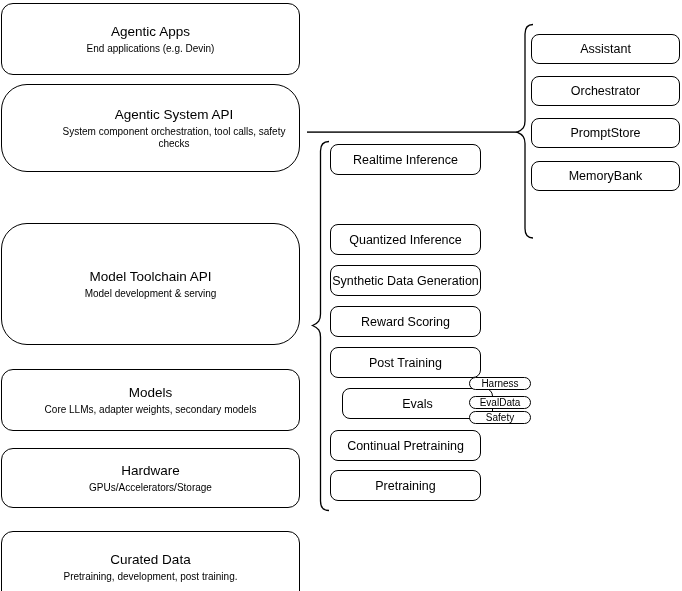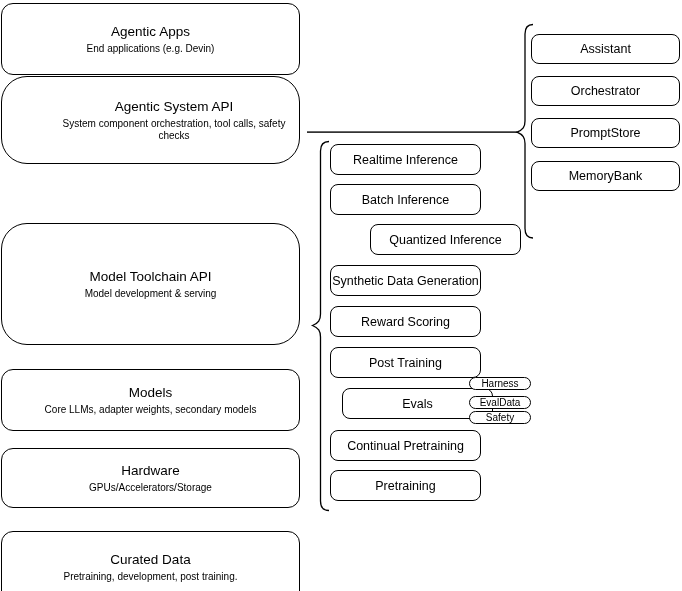--- a/index.html
+++ b/index.html
@@ -62,21 +62,21 @@
     <line x1="307" y1="132.2" x2="517" y2="132.2" stroke="#333333" stroke-width="1.8"></line>
     <path d="M 329 141.5 C 323 141.5 320.5 144.5 320.5 151 L 320.5 314 C 320.5 320 318.5 323 312.5 325.5 C 318.5 328 320.5 331 320.5 337 L 320.5 501 C 320.5 507.5 323 510.5 329 510.5" fill="none" stroke="#000000" stroke-width="1.3"></path>
     <path d="M 533 24.5 C 527.5 24.5 525 27.5 525 34 L 525 121 C 525 127 523 129.7 517 132.2 C 523 134.7 525 137.5 525 143.5 L 525 228.5 C 525 235 527.5 238 533 238" fill="none" stroke="#000000" stroke-width="1.3"></path>
   </svg>
 
   <div class="box bigbox r12" style="top:3px;height:72px;">
     <div class="title">Agentic Apps</div>
     <div class="subtitle">End applications (e.g. Devin)</div>
   </div>
 
-  <div class="box bigbox r28" style="top:76px;height:88px;padding-left:47px;">
+  <div class="box bigbox r28" style="top:84px;height:88px;padding-left:47px;">
     <div class="title">Agentic System API</div>
     <div class="subtitle">System component orchestration, tool calls, safety checks</div>
   </div>
 
   <div class="box bigbox r28" style="top:223px;height:122px;">
     <div class="title">Model Toolchain API</div>
     <div class="subtitle">Model development &amp; serving</div>
   </div>
 
   <div class="box bigbox r12" style="top:369px;height:62px;">
@@ -90,24 +90,21 @@
   </div>
 
   <div class="box bigbox r12" style="top:531px;height:73px;">
     <div class="title">Curated Data</div>
     <div class="subtitle">Pretraining, development, post training.</div>
   </div>
 
   <div class="box midbox" style="top:144px;text-align:right;">
     <span>Realtime Inference</span>
   </div>
-  <div class="box midbox" style="top:184px;">
-    <span>Batch Inference</span>
-  </div>
-  <div class="box midbox" style="top:224px;margin-left:40px;">
+  <div class="box midbox" style="top:224px;">
     <span>Quantized Inference</span>
   </div>
   <div class="box midbox" style="top:265px;">
     <span>Synthetic Data Generation</span>
   </div>
   <div class="box midbox" style="top:306px;">
     <span>Reward Scoring</span>
   </div>
   <div class="box midbox" style="top:347px;">
     <span>Post Training</span>

